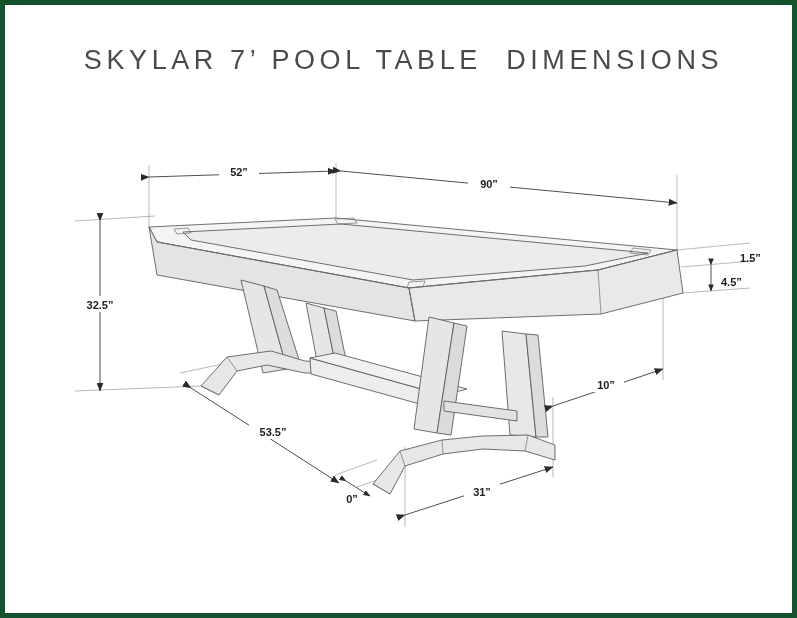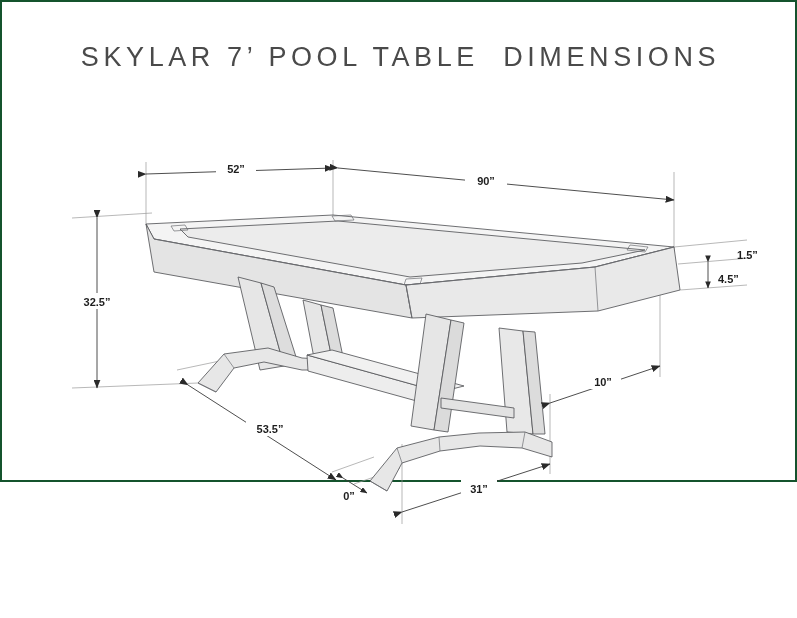--- a/index.html
+++ b/index.html
@@ -9,24 +9,24 @@
   }
   body {
     width: 797px;
     height: 618px;
     font-family: "Liberation Sans", sans-serif;
     overflow: hidden;
   }
   #canvas {
     position: relative;
     width: 797px;
-    height: 482px;
+    height: 618px;
     background: #ffffff;
     box-sizing: border-box;
-    border: 2px solid #14532d;
+    border: 5px solid #14532d;
   }
   #title {
     position: absolute;
     left: 0;
     top: 40px;
     width: 797px;
     text-align: center;
     font-family: "Liberation Sans", sans-serif;
     font-size: 27px;
     font-weight: 300;

